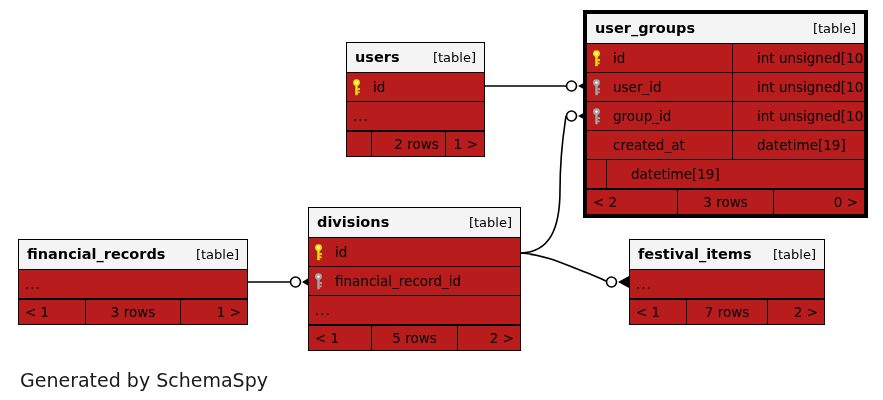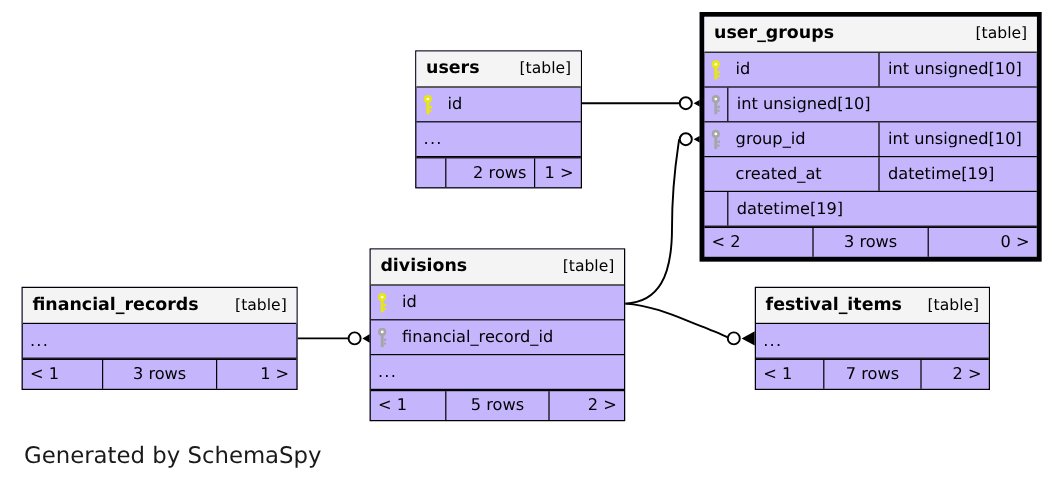--- a/index.html
+++ b/index.html
@@ -28,21 +28,21 @@
     left: 0; top: 0;
     width: 883px;
     height: 400px;
     pointer-events: none;
   }
 
   
   .tbl {
     position: absolute;
     box-sizing: border-box;
-    background: #c4b5fd;
+    background: #b91c1c;
     border: 1.6px solid #000000;
     display: flex;
     flex-direction: column;
   }
   .tbl.focus {
     border-width: 4px;
   }
 
   .tbl-header {
     display: flex;
@@ -82,21 +82,21 @@
     padding: 0 6px 0 7px;
     box-sizing: border-box;
     font-size: 13.5px;
     flex: 1 1 auto;
     white-space: nowrap;
     overflow: hidden;
   }
   .cell-type {
     display: flex;
     align-items: center;
-    padding: 0 7px;
+    padding: 0 24px;
     box-sizing: border-box;
     font-size: 13.5px;
     border-left: 1.6px solid #000000;
     white-space: nowrap;
   }
   .row.ellipsis .cell-name {
     letter-spacing: 1px;
     padding-left: 6px;
   }
 
@@ -223,20 +223,21 @@
     <div class="row">
       <span class="keyslot">
         <svg width="11" height="17" viewBox="0 0 11 17">
           <circle cx="5.5" cy="3.6" r="3.4" fill="#a6a6a6"></circle>
           <circle cx="5.5" cy="3.6" r="1.2" fill="#ffffff"></circle>
           <rect x="4.3" y="5.6" width="2.4" height="10.6" fill="#a6a6a6"></rect>
           <rect x="6.7" y="9.2" width="2.3" height="1.9" fill="#a6a6a6"></rect>
           <rect x="6.7" y="12.4" width="1.9" height="1.8" fill="#a6a6a6"></rect>
         </svg>
       </span>
+      <span class="cell-name">user_id</span>
       <span class="cell-type" style="width:132px;">int unsigned[10]</span>
     </div>
 
     <div class="row">
       <span class="keyslot">
         <svg width="11" height="17" viewBox="0 0 11 17">
           <circle cx="5.5" cy="3.6" r="3.4" fill="#a6a6a6"></circle>
           <circle cx="5.5" cy="3.6" r="1.2" fill="#ffffff"></circle>
           <rect x="4.3" y="5.6" width="2.4" height="10.6" fill="#a6a6a6"></rect>
           <rect x="6.7" y="9.2" width="2.3" height="1.9" fill="#a6a6a6"></rect>

